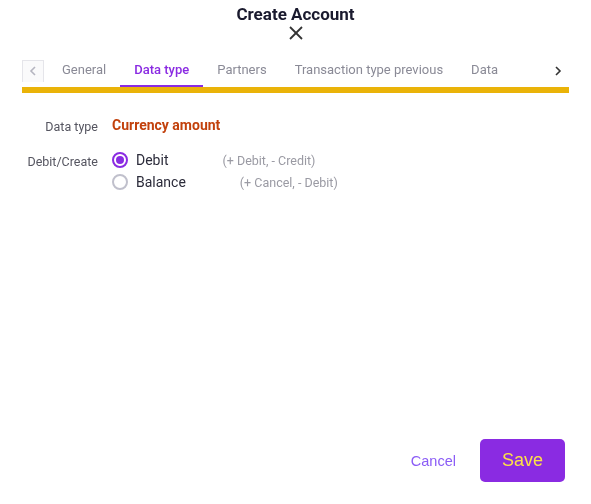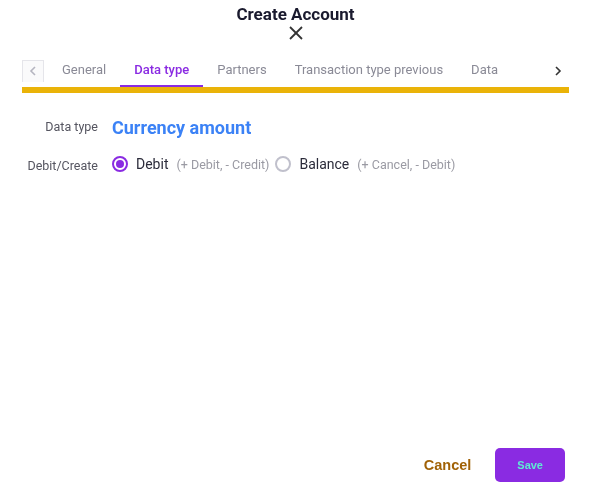--- a/index.html
+++ b/index.html
@@ -90,27 +90,27 @@
     .field-label {
       width: 90px;
       text-align: right;
       font-size: 12.5px;
       color: #555560;
       padding-top: 2px;
       padding-right: 14px;
       flex-shrink: 0;
     }
     .field-value {
-      font-size: 18px;
+      font-size: 14px;
       font-weight: 700;
-      color: #3b82f6;
+      color: #c2410c;
     }
     .radio-group {
       display: flex;
-      flex-direction: row;
+      flex-direction: column;
       gap: 6px;
     }
     .radio-item {
       display: flex;
       align-items: center;
       gap: 8px;
     }
     .radio-outer {
       width: 16px;
       height: 16px;
@@ -131,47 +131,48 @@
       border-radius: 50%;
       background: #8a2be2;
     }
     .radio-label {
       font-size: 14px;
       color: #2b2b3a;
     }
     .radio-hint {
       font-size: 12.5px;
       color: #9a9aa3;
+      margin-left: 46px;
     }
     .footer {
       position: absolute;
       bottom: 0;
       left: 0;
       right: 0;
       padding: 18px 26px 22px;
       display: flex;
       justify-content: flex-end;
       gap: 18px;
       align-items: center;
     }
     .btn-cancel {
       background: none;
       border: none;
-      color: #a16207;
+      color: #8b5cf6;
       font-size: 14.5px;
-      font-weight: 700;
+      font-weight: 400;
       cursor: pointer;
       padding: 8px 6px;
     }
     .btn-save {
       background: #8a2be2;
       border: none;
-      color: #5eead4;
-      font-size: 11px;
-      font-weight: 700;
+      color: #fde047;
+      font-size: 18px;
+      font-weight: 400;
       cursor: pointer;
       padding: 11px 22px;
       border-radius: 5px;
     }
   </style>
 </head>
 <body>
 
 <div class="header">
   <div class="title">Create Account</div>

